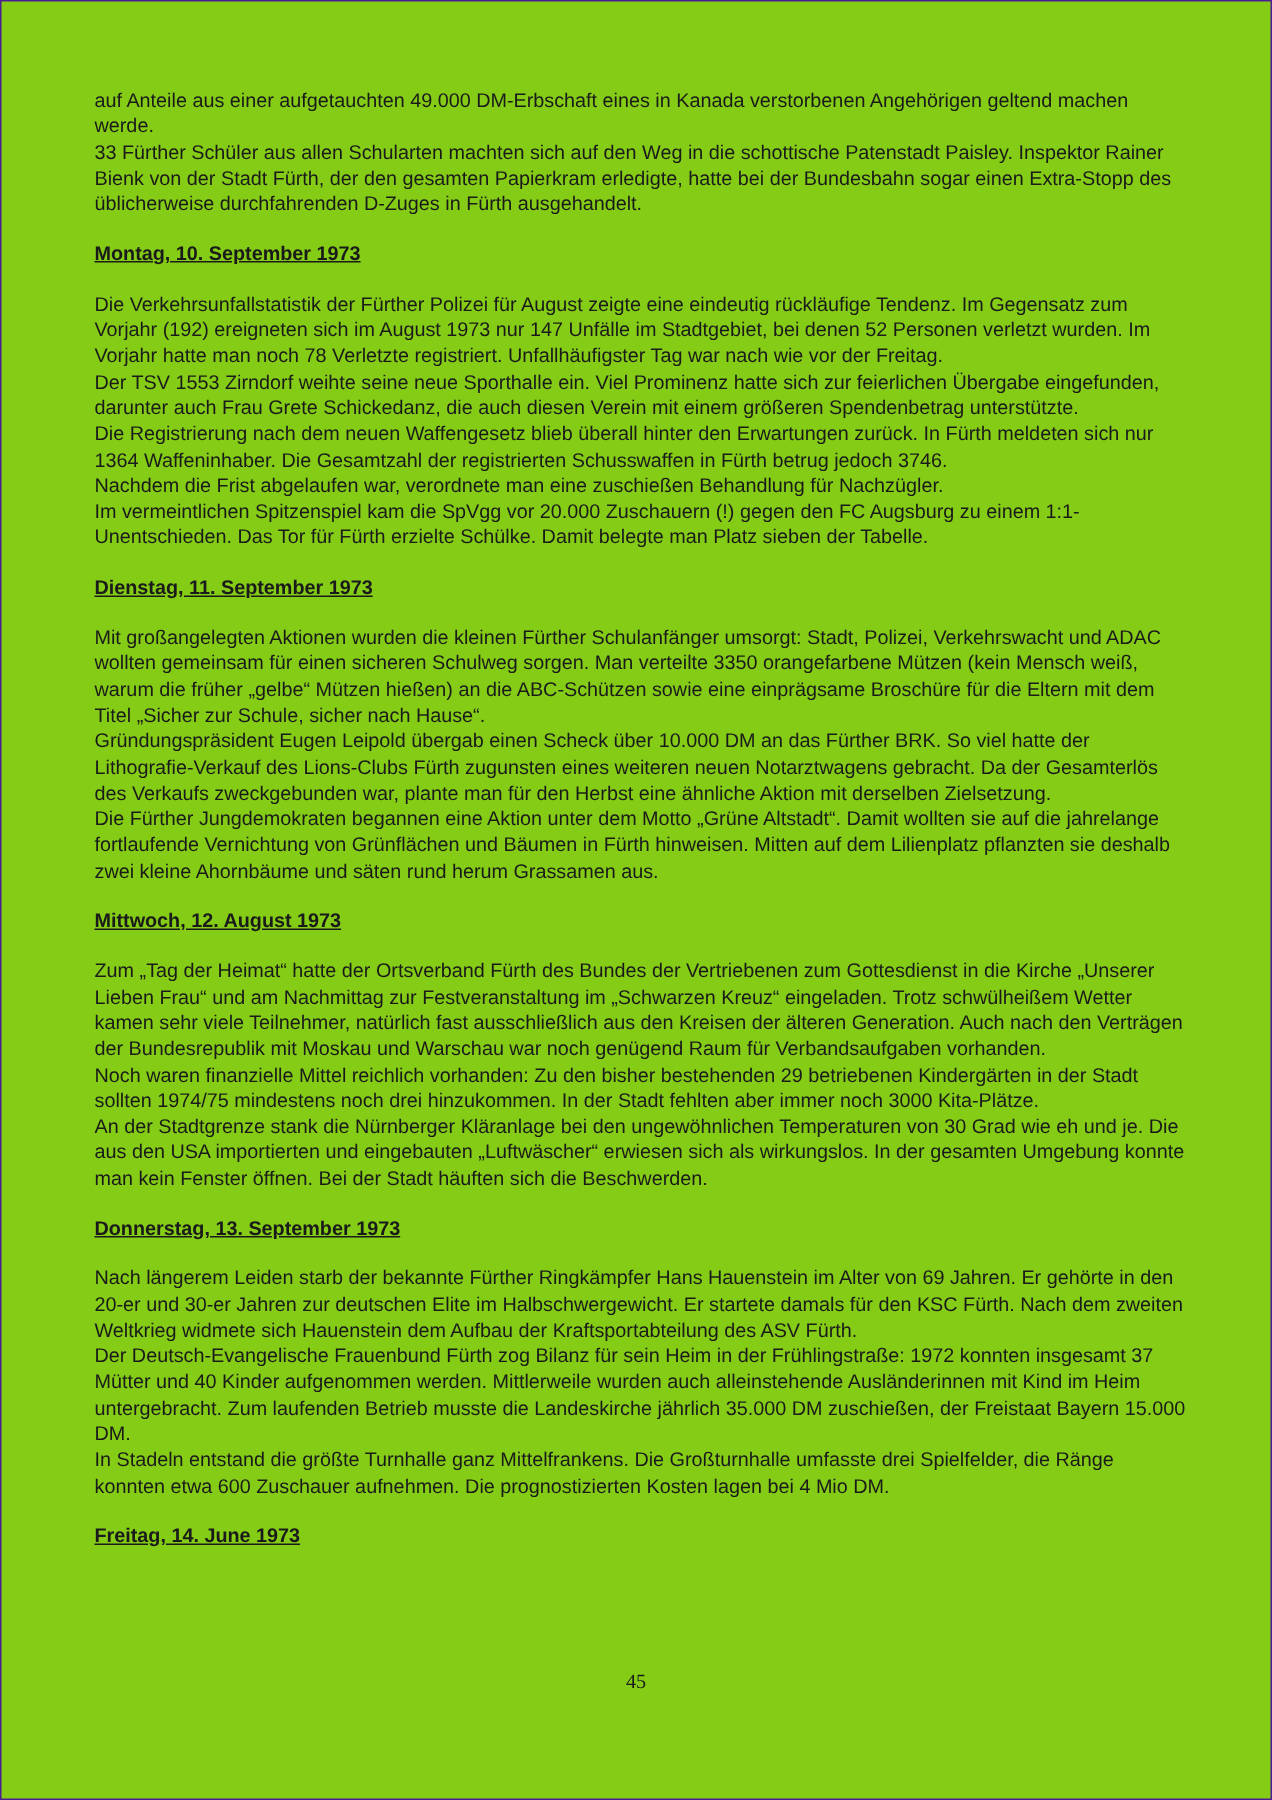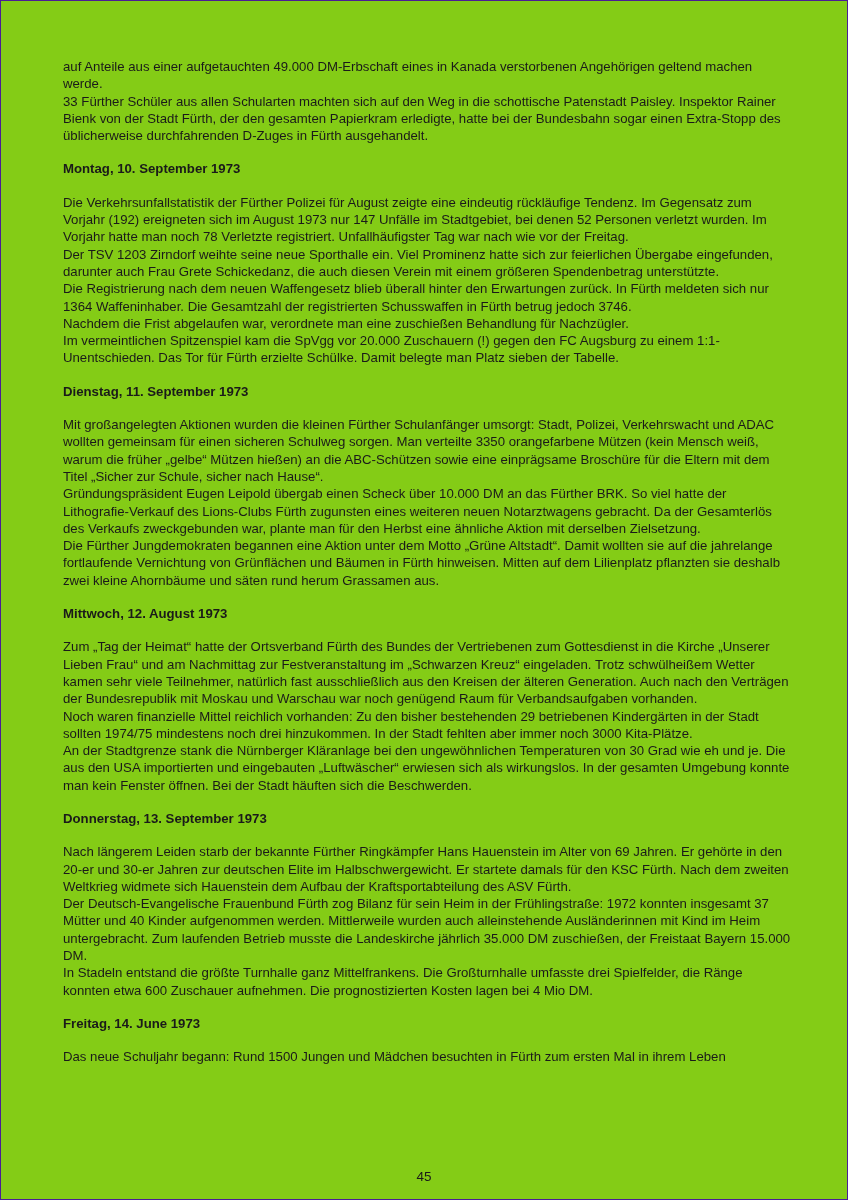--- a/index.html
+++ b/index.html
@@ -33,61 +33,62 @@
   }
   .para.gap-top {
     margin-top: 15px;
   }
   .heading {
     margin: 16px 0;
     padding: 0;
     font-size: 13.2px;
     line-height: 17.3px;
     font-weight: 700;
+    text-decoration: underline;
   }
   .pagenum {
     position: absolute;
-    top: 1168px;
+    top: 1112px;
     left: 0;
     width: 100%;
     text-align: center;
     font-size: 13.5px;
     color: #1a1a1a;
+    font-family: Liberation Serif, serif;
   }
 </style>
 </head>
 <body>
 
 <div class="page">
   <div class="content">
 
     <p class="para">auf Anteile aus einer aufgetauchten 49.000 DM-Erbschaft eines in Kanada verstorbenen Angehörigen geltend machen werde.</p>
     <p class="para">33 Fürther Schüler aus allen Schularten machten sich auf den Weg in die schottische Patenstadt Paisley. Inspektor Rainer Bienk von der Stadt Fürth, der den gesamten Papierkram erledigte, hatte bei der Bundesbahn sogar einen Extra-Stopp des üblicherweise durchfahrenden D-Zuges in Fürth ausgehandelt.</p>
 
     <h2 class="heading">Montag, 10. September 1973</h2>
     <p class="para">Die Verkehrsunfallstatistik der Fürther Polizei für August zeigte eine eindeutig rückläufige Tendenz. Im Gegensatz zum Vorjahr (192) ereigneten sich im August 1973 nur 147 Unfälle im Stadtgebiet, bei denen 52 Personen verletzt wurden. Im Vorjahr hatte man noch 78 Verletzte registriert. Unfallhäufigster Tag war nach wie vor der Freitag.</p>
-    <p class="para">Der TSV 1203 Zirndorf weihte seine neue Sporthalle ein. Viel Prominenz hatte sich zur feierlichen Übergabe eingefunden, darunter auch Frau Grete Schickedanz, die auch diesen Verein mit einem größeren Spendenbetrag unterstützte.</p>
+    <p class="para">Der TSV 1553 Zirndorf weihte seine neue Sporthalle ein. Viel Prominenz hatte sich zur feierlichen Übergabe eingefunden, darunter auch Frau Grete Schickedanz, die auch diesen Verein mit einem größeren Spendenbetrag unterstützte.</p>
     <p class="para">Die Registrierung nach dem neuen Waffengesetz blieb überall hinter den Erwartungen zurück. In Fürth meldeten sich nur 1364 Waffeninhaber. Die Gesamtzahl der registrierten Schusswaffen in Fürth betrug jedoch 3746.</p>
     <p class="para">Nachdem die Frist abgelaufen war, verordnete man eine zuschießen Behandlung für Nachzügler.</p>
     <p class="para">Im vermeintlichen Spitzenspiel kam die SpVgg vor 20.000 Zuschauern (!) gegen den FC Augsburg zu einem 1:1-Unentschieden. Das Tor für Fürth erzielte Schülke. Damit belegte man Platz sieben der Tabelle.</p>
 
     <h2 class="heading">Dienstag, 11. September 1973</h2>
     <p class="para">Mit großangelegten Aktionen wurden die kleinen Fürther Schulanfänger umsorgt: Stadt, Polizei, Verkehrswacht und ADAC wollten gemeinsam für einen sicheren Schulweg sorgen. Man verteilte 3350 orangefarbene Mützen (kein Mensch weiß, warum die früher „gelbe“ Mützen hießen) an die ABC-Schützen sowie eine einprägsame Broschüre für die Eltern mit dem Titel „Sicher zur Schule, sicher nach Hause“.</p>
     <p class="para">Gründungspräsident Eugen Leipold übergab einen Scheck über 10.000 DM an das Fürther BRK. So viel hatte der Lithografie-Verkauf des Lions-Clubs Fürth zugunsten eines weiteren neuen Notarztwagens gebracht. Da der Gesamterlös des Verkaufs zweckgebunden war, plante man für den Herbst eine ähnliche Aktion mit derselben Zielsetzung.</p>
     <p class="para">Die Fürther Jungdemokraten begannen eine Aktion unter dem Motto „Grüne Altstadt“. Damit wollten sie auf die jahrelange fortlaufende Vernichtung von Grünflächen und Bäumen in Fürth hinweisen. Mitten auf dem Lilienplatz pflanzten sie deshalb zwei kleine Ahornbäume und säten rund herum Grassamen aus.</p>
 
     <h2 class="heading">Mittwoch, 12. August 1973</h2>
     <p class="para">Zum „Tag der Heimat“ hatte der Ortsverband Fürth des Bundes der Vertriebenen zum Gottesdienst in die Kirche „Unserer Lieben Frau“ und am Nachmittag zur Festveranstaltung im „Schwarzen Kreuz“ eingeladen. Trotz schwülheißem Wetter kamen sehr viele Teilnehmer, natürlich fast ausschließlich aus den Kreisen der älteren Generation. Auch nach den Verträgen der Bundesrepublik mit Moskau und Warschau war noch genügend Raum für Verbandsaufgaben vorhanden.</p>
     <p class="para">Noch waren finanzielle Mittel reichlich vorhanden: Zu den bisher bestehenden 29 betriebenen Kindergärten in der Stadt sollten 1974/75 mindestens noch drei hinzukommen. In der Stadt fehlten aber immer noch 3000 Kita-Plätze.</p>
     <p class="para">An der Stadtgrenze stank die Nürnberger Kläranlage bei den ungewöhnlichen Temperaturen von 30 Grad wie eh und je. Die aus den USA importierten und eingebauten „Luftwäscher“ erwiesen sich als wirkungslos. In der gesamten Umgebung konnte man kein Fenster öffnen. Bei der Stadt häuften sich die Beschwerden.</p>
 
     <h2 class="heading">Donnerstag, 13. September 1973</h2>
     <p class="para">Nach längerem Leiden starb der bekannte Fürther Ringkämpfer Hans Hauenstein im Alter von 69 Jahren. Er gehörte in den 20-er und 30-er Jahren zur deutschen Elite im Halbschwergewicht. Er startete damals für den KSC Fürth. Nach dem zweiten Weltkrieg widmete sich Hauenstein dem Aufbau der Kraftsportabteilung des ASV Fürth.</p>
     <p class="para">Der Deutsch-Evangelische Frauenbund Fürth zog Bilanz für sein Heim in der Frühlingstraße: 1972 konnten insgesamt 37 Mütter und 40 Kinder aufgenommen werden. Mittlerweile wurden auch alleinstehende Ausländerinnen mit Kind im Heim untergebracht. Zum laufenden Betrieb musste die Landeskirche jährlich 35.000 DM zuschießen, der Freistaat Bayern 15.000 DM.</p>
     <p class="para">In Stadeln entstand die größte Turnhalle ganz Mittelfrankens. Die Großturnhalle umfasste drei Spielfelder, die Ränge konnten etwa 600 Zuschauer aufnehmen. Die prognostizierten Kosten lagen bei 4 Mio DM.</p>
 
     <h2 class="heading">Freitag, 14. June 1973</h2>
-    <p class="para gap-top">Das neue Schuljahr begann: Rund 1500 Jungen und Mädchen besuchten in Fürth zum ersten Mal in ihrem Leben</p>
 
   </div>
 
   <div class="pagenum">45</div>
 </div>
 
 </body></html>

